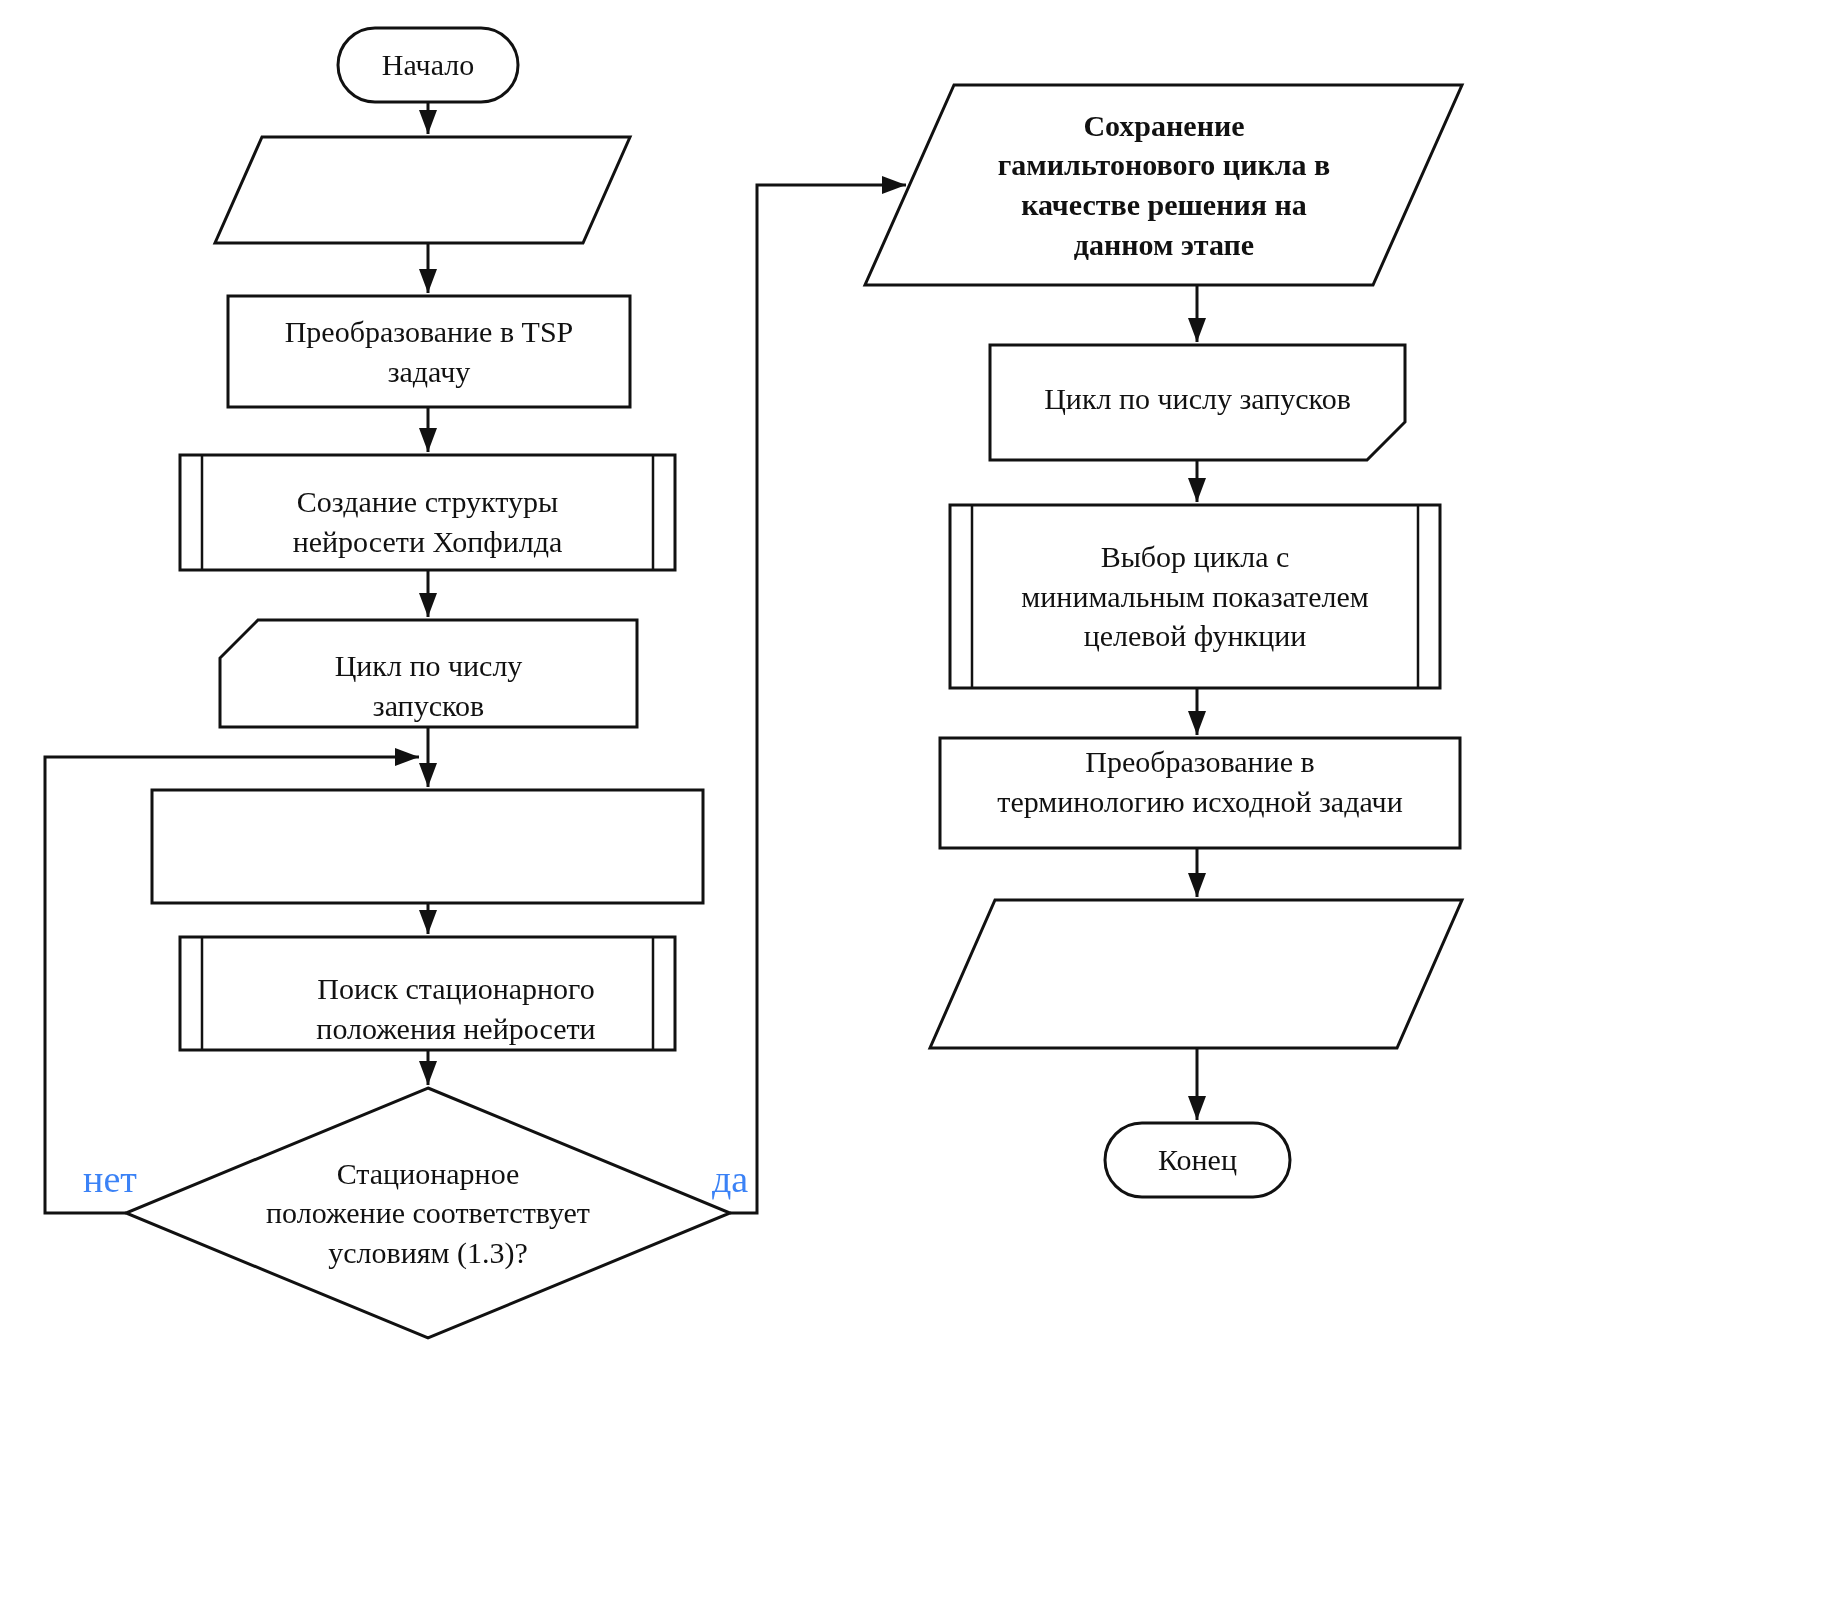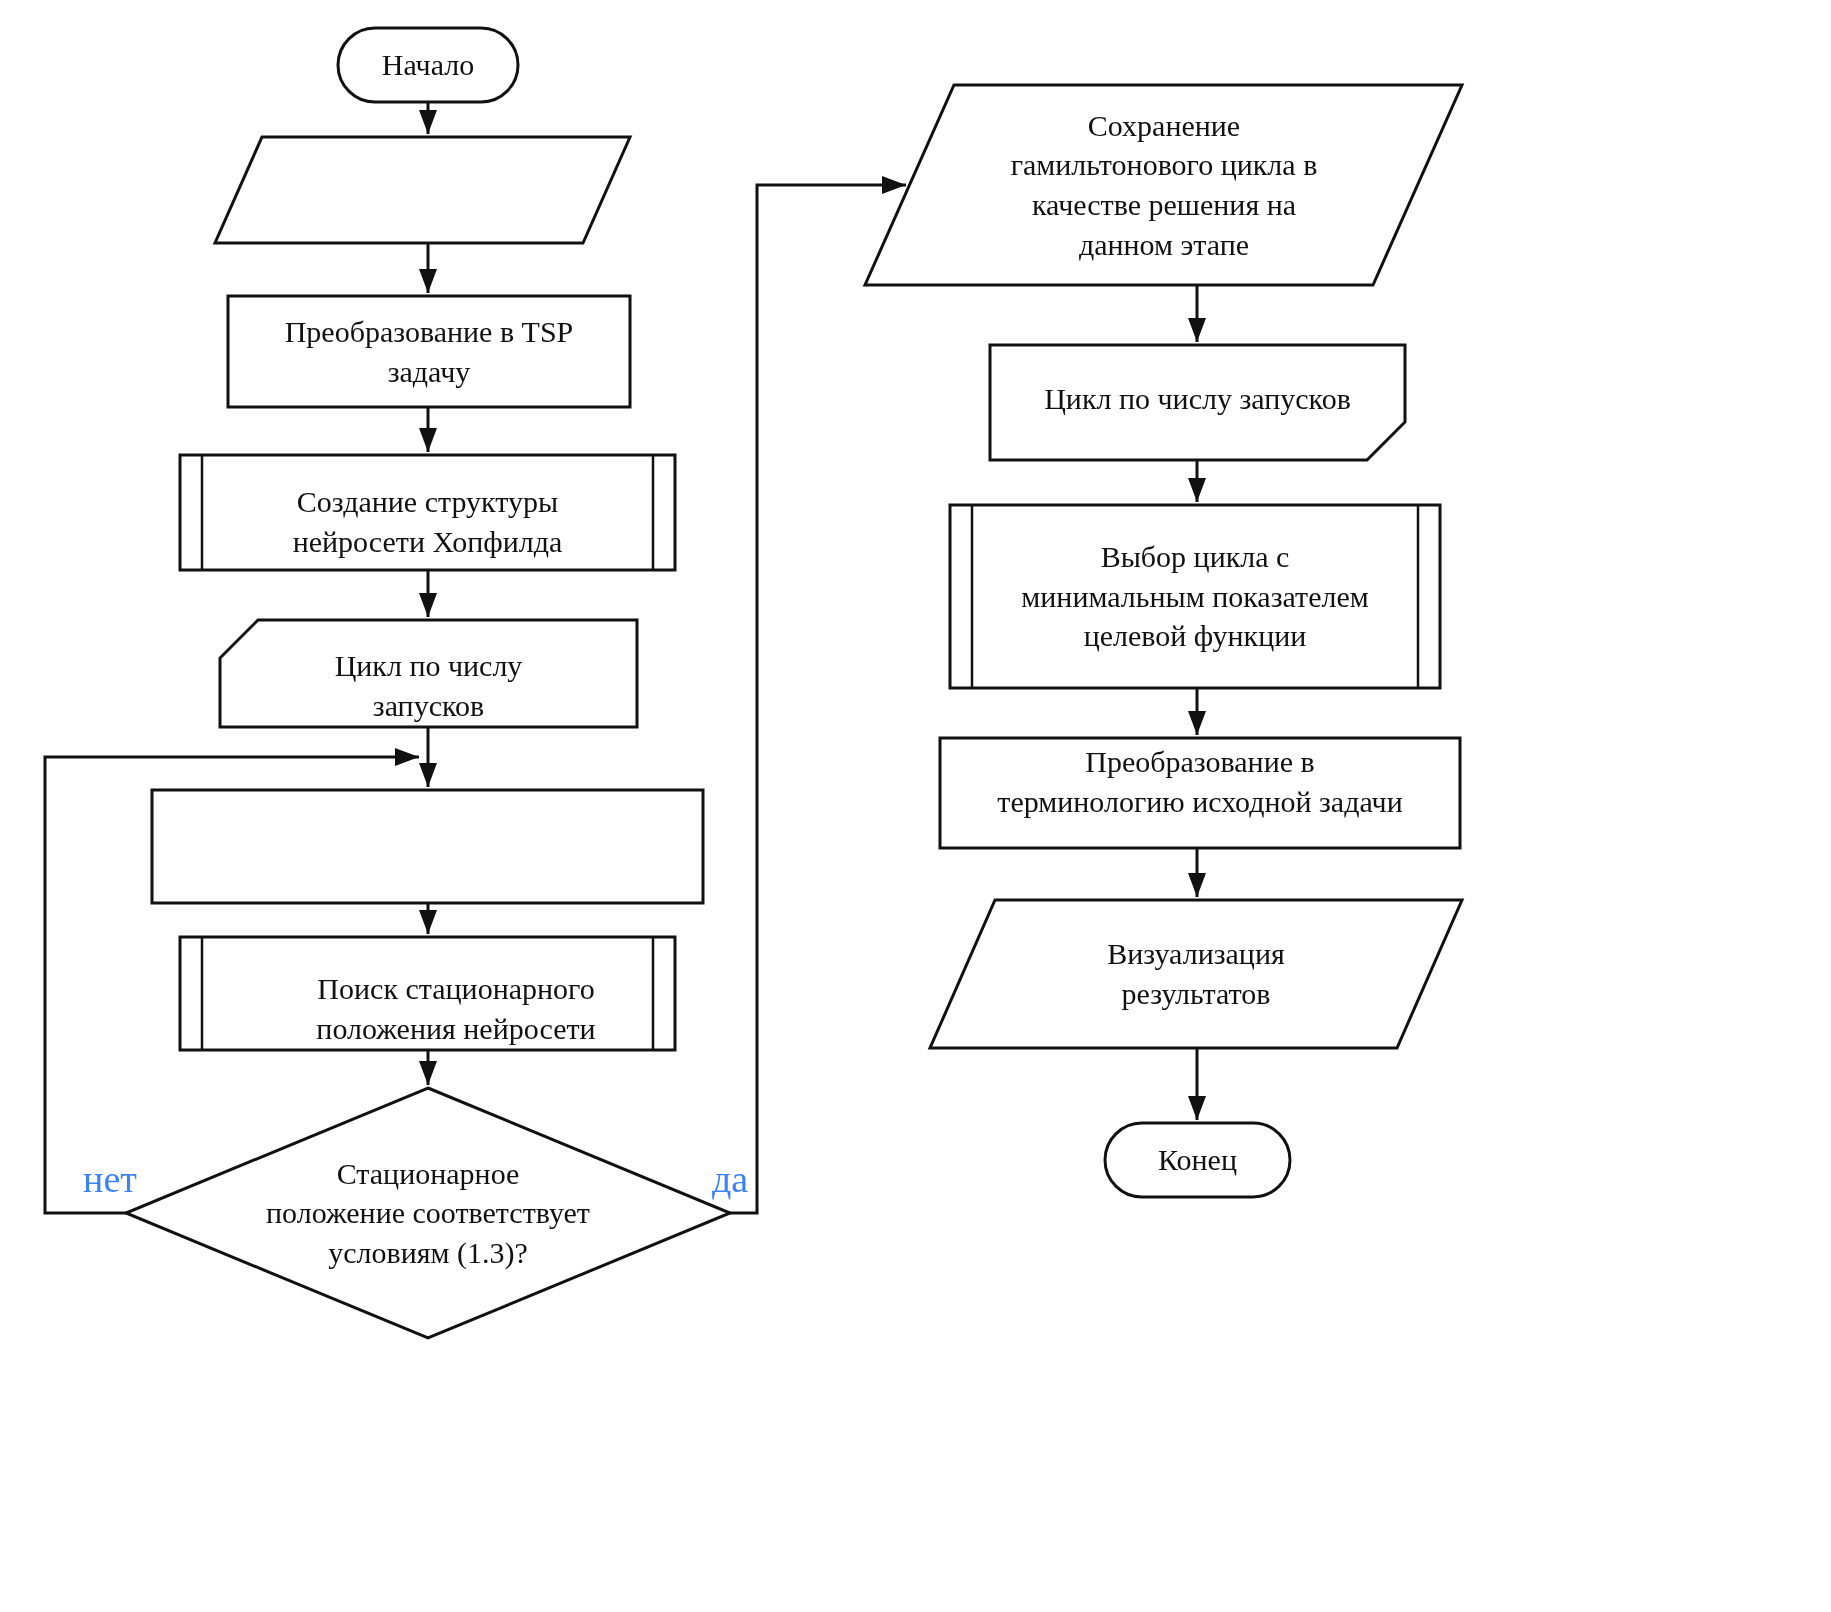--- a/index.html
+++ b/index.html
@@ -122,36 +122,34 @@
 запусков</div>
 
 
   <div class="node-label" style="left:202px; top:937px; width:508px; height:113px;margin-top:15px;">Поиск стационарного
 положения нейросети</div>
 
   <div class="node-label" style="left:128px; top:1088px; width:600px; height:250px;">Стационарное
 положение соответствует
 условиям (1.3)?</div>
 
-  <div class="node-label" style="left:899px; top:85px; width:530px; height:200px;">Сохранение
+  <div class="node-label" style="left:899px; top:85px; width:530px; height:200px;font-weight:bold;">Сохранение
 гамильтонового цикла в
 качестве решения на
 данном этапе</div>
 
   <div class="node-label" style="left:990px; top:345px; width:415px; height:108px;">Цикл по числу запусков</div>
 
   <div class="node-label" style="left:972px; top:505px; width:446px; height:183px;">Выбор цикла с
 минимальным показателем
 целевой функции</div>
 
   <div class="node-label" style="left:940px; top:738px; width:520px; height:88px;">Преобразование в
 терминологию исходной задачи</div>
 
-  <div class="node-label" style="left:930px; top:900px; width:532px; height:148px;">Визуализация
-результатов</div>
 
   <div class="node-label" style="left:1105px; top:1123px; width:185px; height:74px;">Конец</div>
 
   <div class="edge-label" style="left:60px; top:1158px; width:100px; height:42px;">нет</div>
 
   <div class="edge-label" style="left:698px; top:1158px; width:64px; height:42px;">да</div>
 
 </div>
 
 </body></html>

